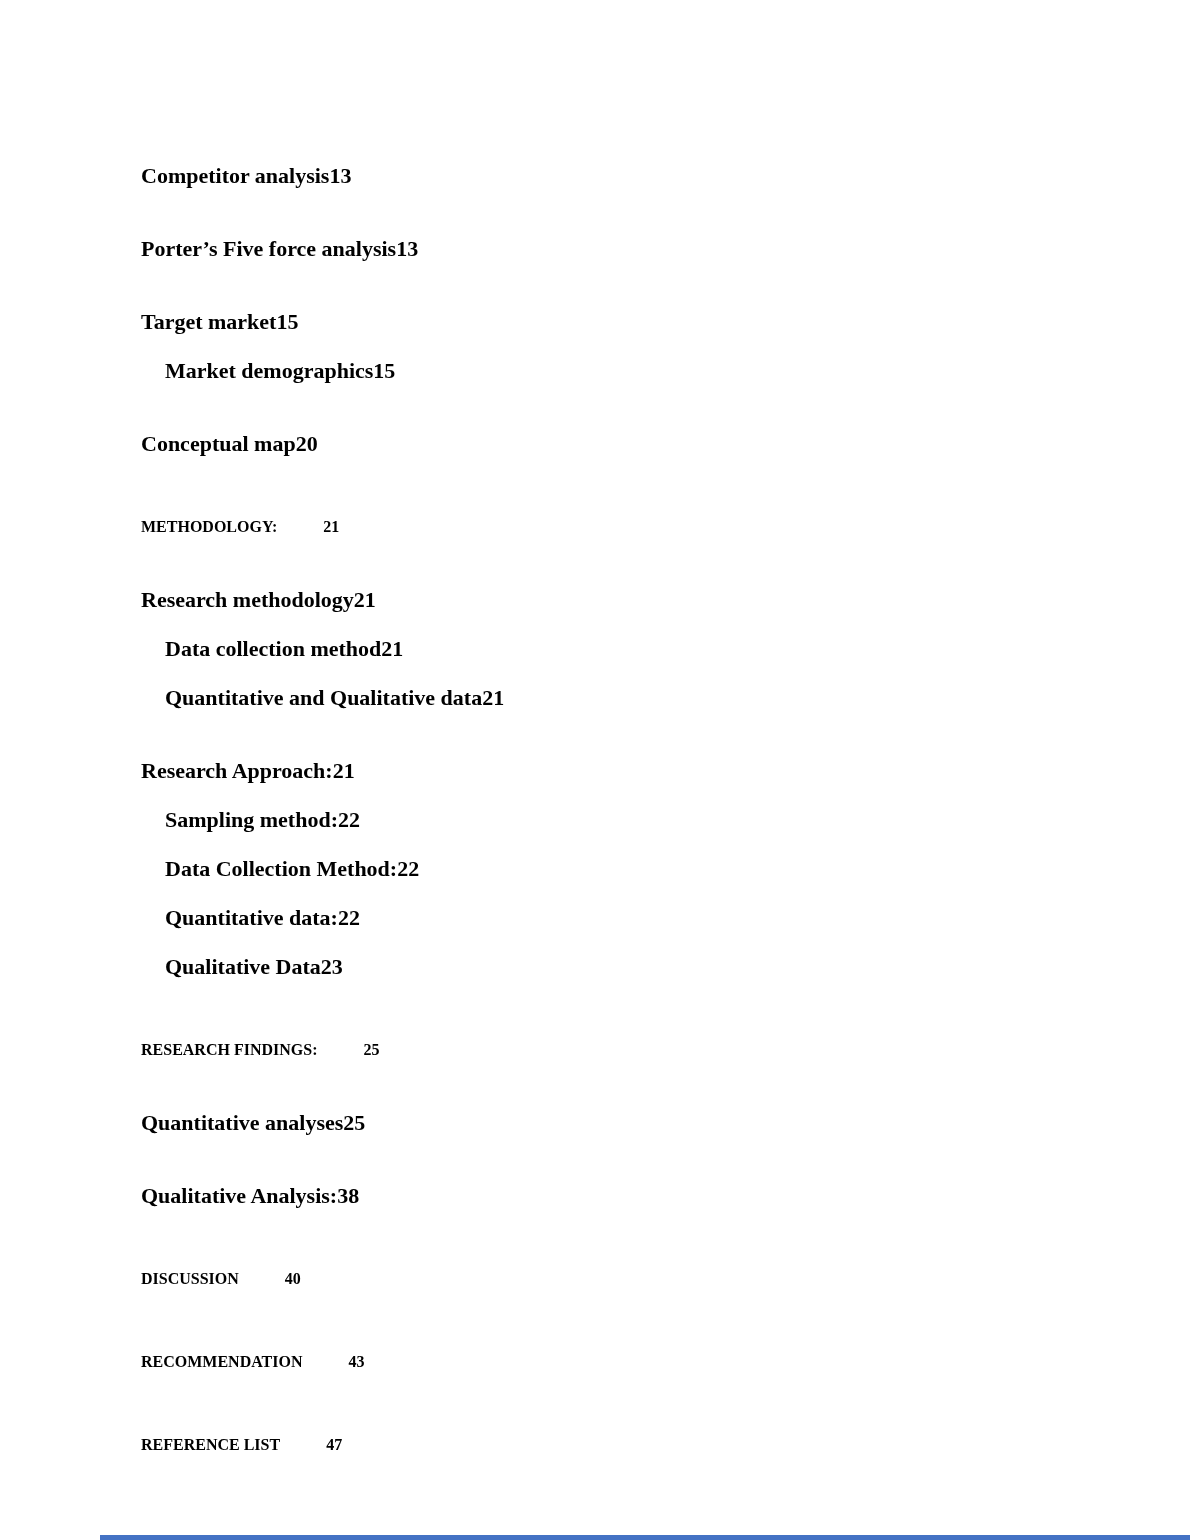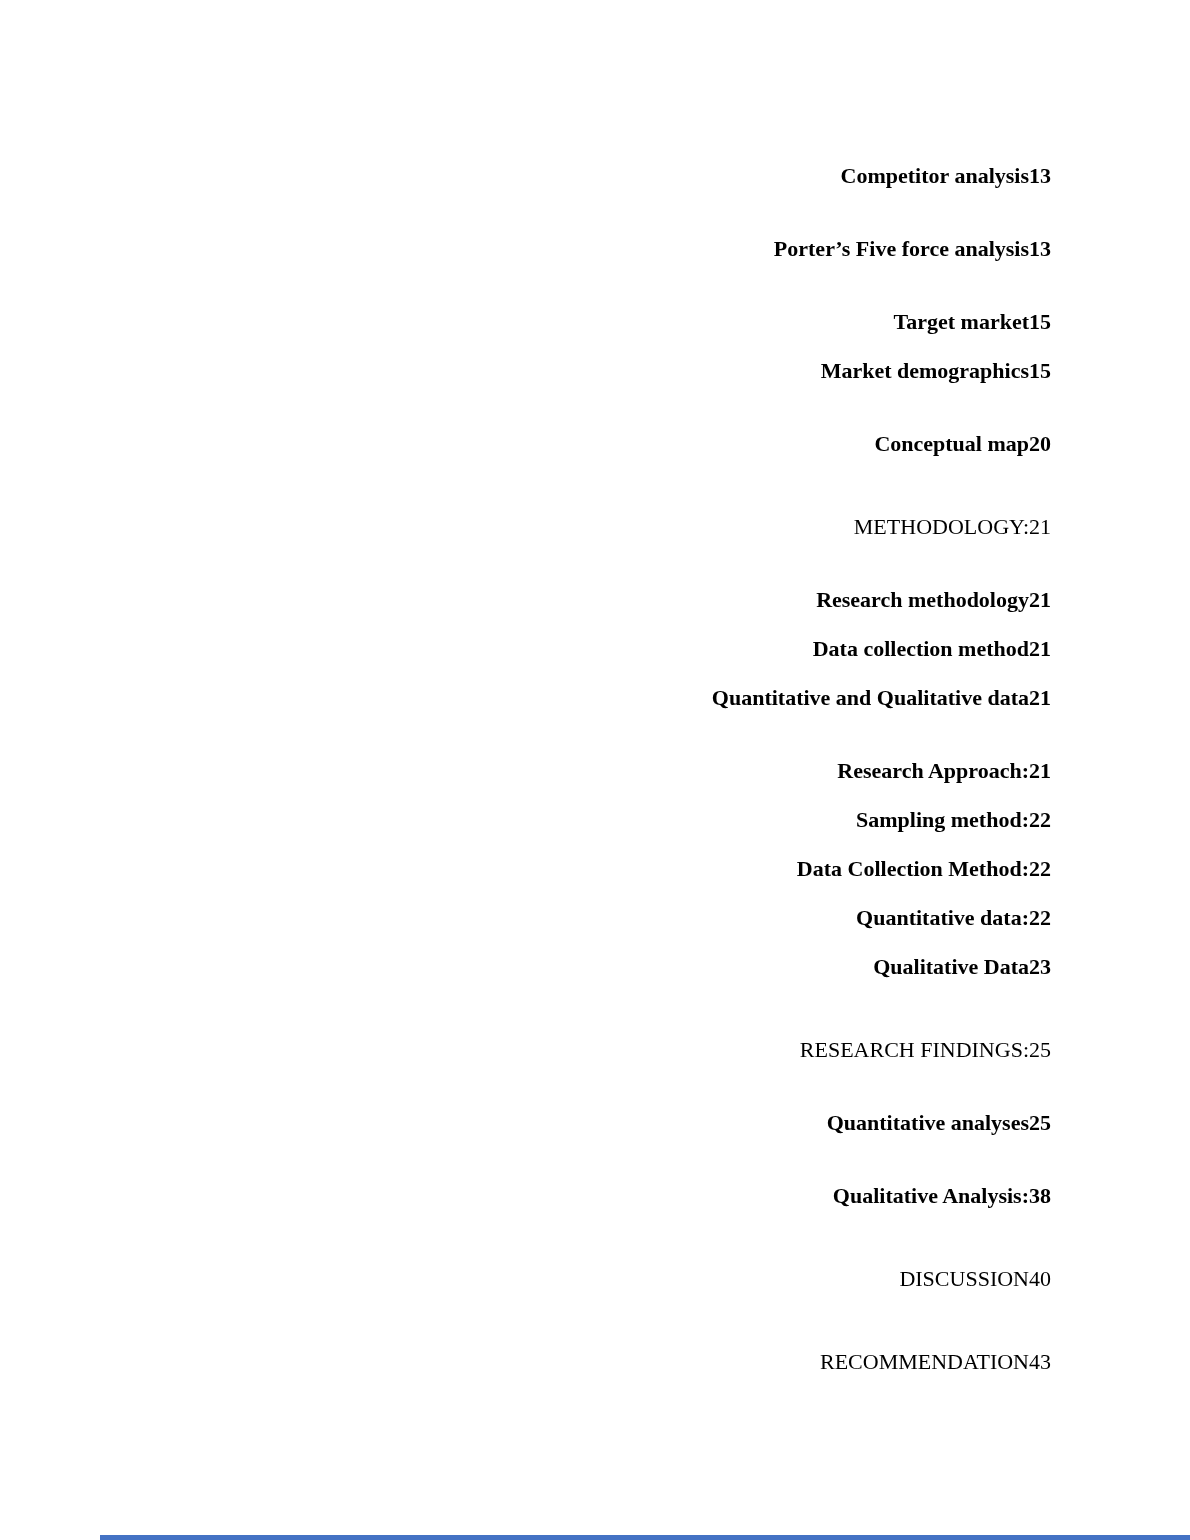--- a/index.html
+++ b/index.html
@@ -14,28 +14,28 @@
     overflow: hidden;
   }
   .toc {
     position: absolute;
     top: 140px;
     left: 141px;
     right: 139px;
   }
   .toc-row {
     display: flex;
-    justify-content: flex-end;
+    justify-content: flex-start;
     align-items: baseline;
     font-size: 22px;
     line-height: 27px;
   }
   .toc-row .label { white-space: pre; }
   .toc-row .page-num { text-align: right; margin-top: 22px; }
-  .toc-row.h1 { font-weight: normal; font-size: 22px; }
+  .toc-row.h1 { font-weight: bold; font-size: 16px; gap: 46px; }
   .toc-row.h2 { font-weight: bold; }
   .toc-row.sub { font-weight: bold; }
   .toc-row.sub .label { padding-left: 24px; }
   .toc-row.gap { margin-top: 24px; }
   .toc-row.biggap { margin-top: 34px; }
   .footer-bar {
     position: absolute;
     bottom: 0;
     left: 100px;
     right: 0;
@@ -116,15 +116,19 @@
     <span class="page-num">38</span>
   </div>
       <div class="toc-row h1 biggap">
     <span class="label">DISCUSSION</span>
     <span class="page-num">40</span>
   </div>
       <div class="toc-row h1 biggap">
     <span class="label">RECOMMENDATION</span>
     <span class="page-num">43</span>
   </div>
+      <div class="toc-row h1 biggap">
+    <span class="label">REFERENCE LIST</span>
+    <span class="page-num">47</span>
+  </div>
     </div>
   <div class="footer-bar" style="background: rgb(68, 114, 196);"></div>
 </div>
 
 </body></html>

